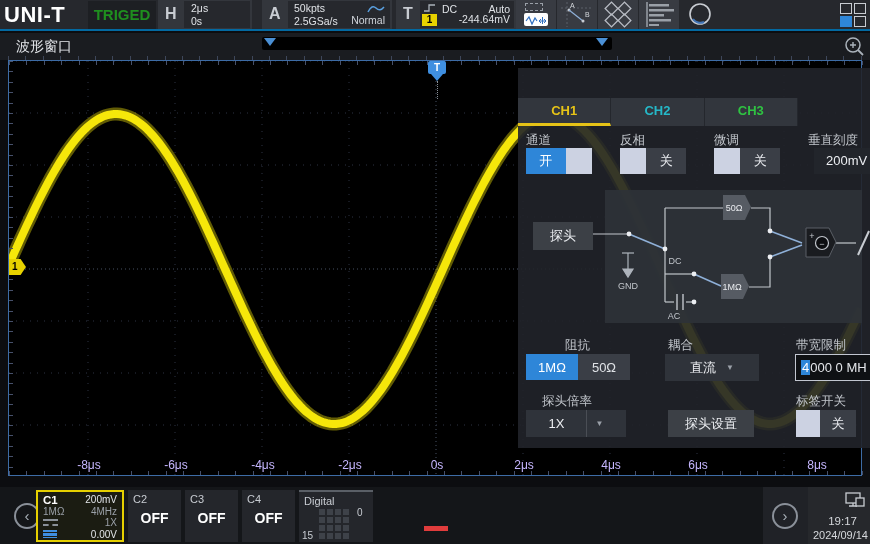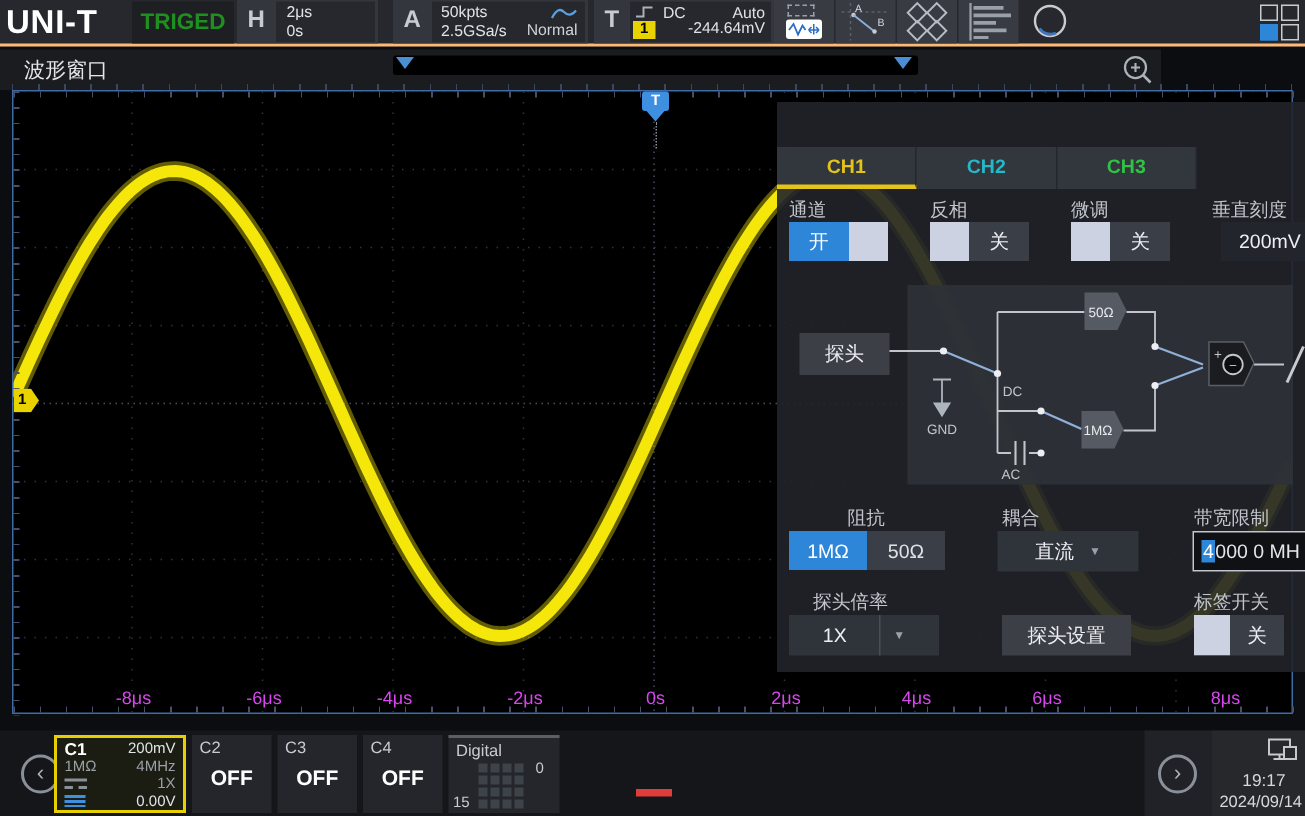--- a/index.html
+++ b/index.html
@@ -1,49 +1,49 @@
 <!DOCTYPE html>
 <html><head>
 <meta charset="utf-8">
 <style>
   * { margin:0; padding:0; box-sizing:border-box; }
   html,body { width:870px; height:544px; overflow:hidden; background:#0b0c0e;
               font-family:"Liberation Sans", sans-serif; }
   .screen { position:relative; width:870px; height:544px; background:#0c0d10; overflow:hidden; }
 
   
-  .topbar { position:absolute; left:0; top:0; width:870px; height:31px; background:#26282d; border-bottom:2px solid #fdba74; z-index:20; }
+  .topbar { position:absolute; left:0; top:0; width:870px; height:31px; background:#26282d; border-bottom:2px solid #0369a1; z-index:20; }
   .logo { position:absolute; left:4px; top:2px; font-size:22px; font-weight:bold; color:#fff; letter-spacing:.5px; }
   .trig { position:absolute; left:88px; top:1px; width:68px; height:28px; background:#1d1f23; color:#1f8f1f; font-weight:bold; font-size:15px; text-align:center; line-height:28px; }
   .tbsec { position:absolute; top:0; height:29px; background:#33363c; }
   .tbletter { position:absolute; left:7px; top:5px; font-size:16px; font-weight:bold; color:#c8ccd2; }
   .tbinner { position:absolute; top:1px; bottom:1px; background:#26282d; }
   .tbv { font-size:10.5px; color:#dfe2e6; line-height:13px; }
   .badge1 { position:absolute; width:15px; height:12px; background:#e8d200; color:#000; font-size:10px; font-weight:bold; text-align:center; line-height:12px; }
   .iconbtn { position:absolute; top:0; width:40px; height:29px; background:#383b42; z-index:21; }
   .wingrid { position:absolute; left:840px; top:3px; width:30px; height:26px; }
   .wg { position:absolute; width:12px; height:11px; border:1.5px solid #c8ccd2; background:transparent; }
   .wg.fill { background:#2e86d8; border-color:#2e86d8; }
 
   
-  .subbar { position:absolute; left:0; top:33px; width:774px; height:27px; background:#1a1c20; z-index:15;padding-left:32px; }
+  .subbar { position:absolute; left:0; top:33px; width:870px; height:27px; background:#1a1c20; z-index:15;padding-left:32px; }
   .wintitle { position:absolute; left:16px; top:5px; font-size:14px; color:#e2e5e9; }
   .hslider { position:absolute; left:262px; top:4px; width:350px; height:13px; background:#000; border-radius:2px; }
   .slidertri { position:absolute; top:1px; width:0; height:0; border-left:6px solid transparent; border-right:6px solid transparent; border-top:8px solid #4a8fd4; }
   .ruler { position:absolute; left:8px; bottom:0; width:854px; height:4px; background:repeating-linear-gradient(90deg,#3e475a 0 1px,transparent 1px 17.4px); }
 
   
   .scope { position:absolute; left:8px; top:60px; width:854px; height:416px; background:#000; border:1px solid #3d6ca6; z-index:1; }
   .wavesvg { position:absolute; left:0; top:0; }
   .gl { stroke:#2c3342; stroke-width:1; stroke-dasharray:1 6; }
   .gl.center { stroke:#475062; stroke-dasharray:1 3; }
   .tick-t { position:absolute; left:0; top:0; width:854px; height:4px; background:repeating-linear-gradient(90deg,#46506a 0 1px,transparent 1px 17.4px); }
   .tick-b { position:absolute; left:0; bottom:0; width:854px; height:4px; background:repeating-linear-gradient(90deg,#46506a 0 1px,transparent 1px 17.4px); }
   .tick-l { position:absolute; left:0; top:0; width:4px; height:416px; background:repeating-linear-gradient(180deg,#46506a 0 1px,transparent 1px 10.4px); }
-  .xlab { position:absolute; top:397px; transform:translateX(-50%); font-size:12px; color:#d946ef; }
+  .xlab { position:absolute; top:397px; transform:translateX(-50%); font-size:12px; color:#c4b5fd; }
   .tmarker { position:absolute; left:419px; top:0; width:18px; z-index:3; }
   .tmtag { width:18px; height:13px; background:#3f8fe0; border-radius:2px; color:#fff; font-size:10px; font-weight:bold; text-align:center; line-height:13px; }
   .tmtri { margin:0 auto; width:0; height:0; border-left:6px solid transparent; border-right:6px solid transparent; border-top:7px solid #3f8fe0; }
   .tmdots { margin:0 auto; width:1px; height:18px; border-left:1px dotted #8a9098; }
   .chmarker { position:absolute; left:0; top:198px; width:17px; height:16px; background:#e8d200; clip-path:polygon(0 0,68% 0,100% 50%,68% 100%,0 100%); color:#000; font-size:10px; font-weight:bold; line-height:16px; text-indent:3px; z-index:3; }
 
   
   .panel { position:absolute; left:518px; top:68px; width:352px; height:380px; background:rgba(33,36,42,.9); z-index:10; }
   .ptitle { position:absolute; left:0; top:0; width:352px; height:30px; background:rgba(43,46,53,.97); color:#e8eaee; font-size:14px; line-height:30px; padding-left:14px; }
   .ptabs { position:absolute; left:0; top:30px; width:280px; height:28px; background:rgba(51,55,62,.97); display:flex; }

